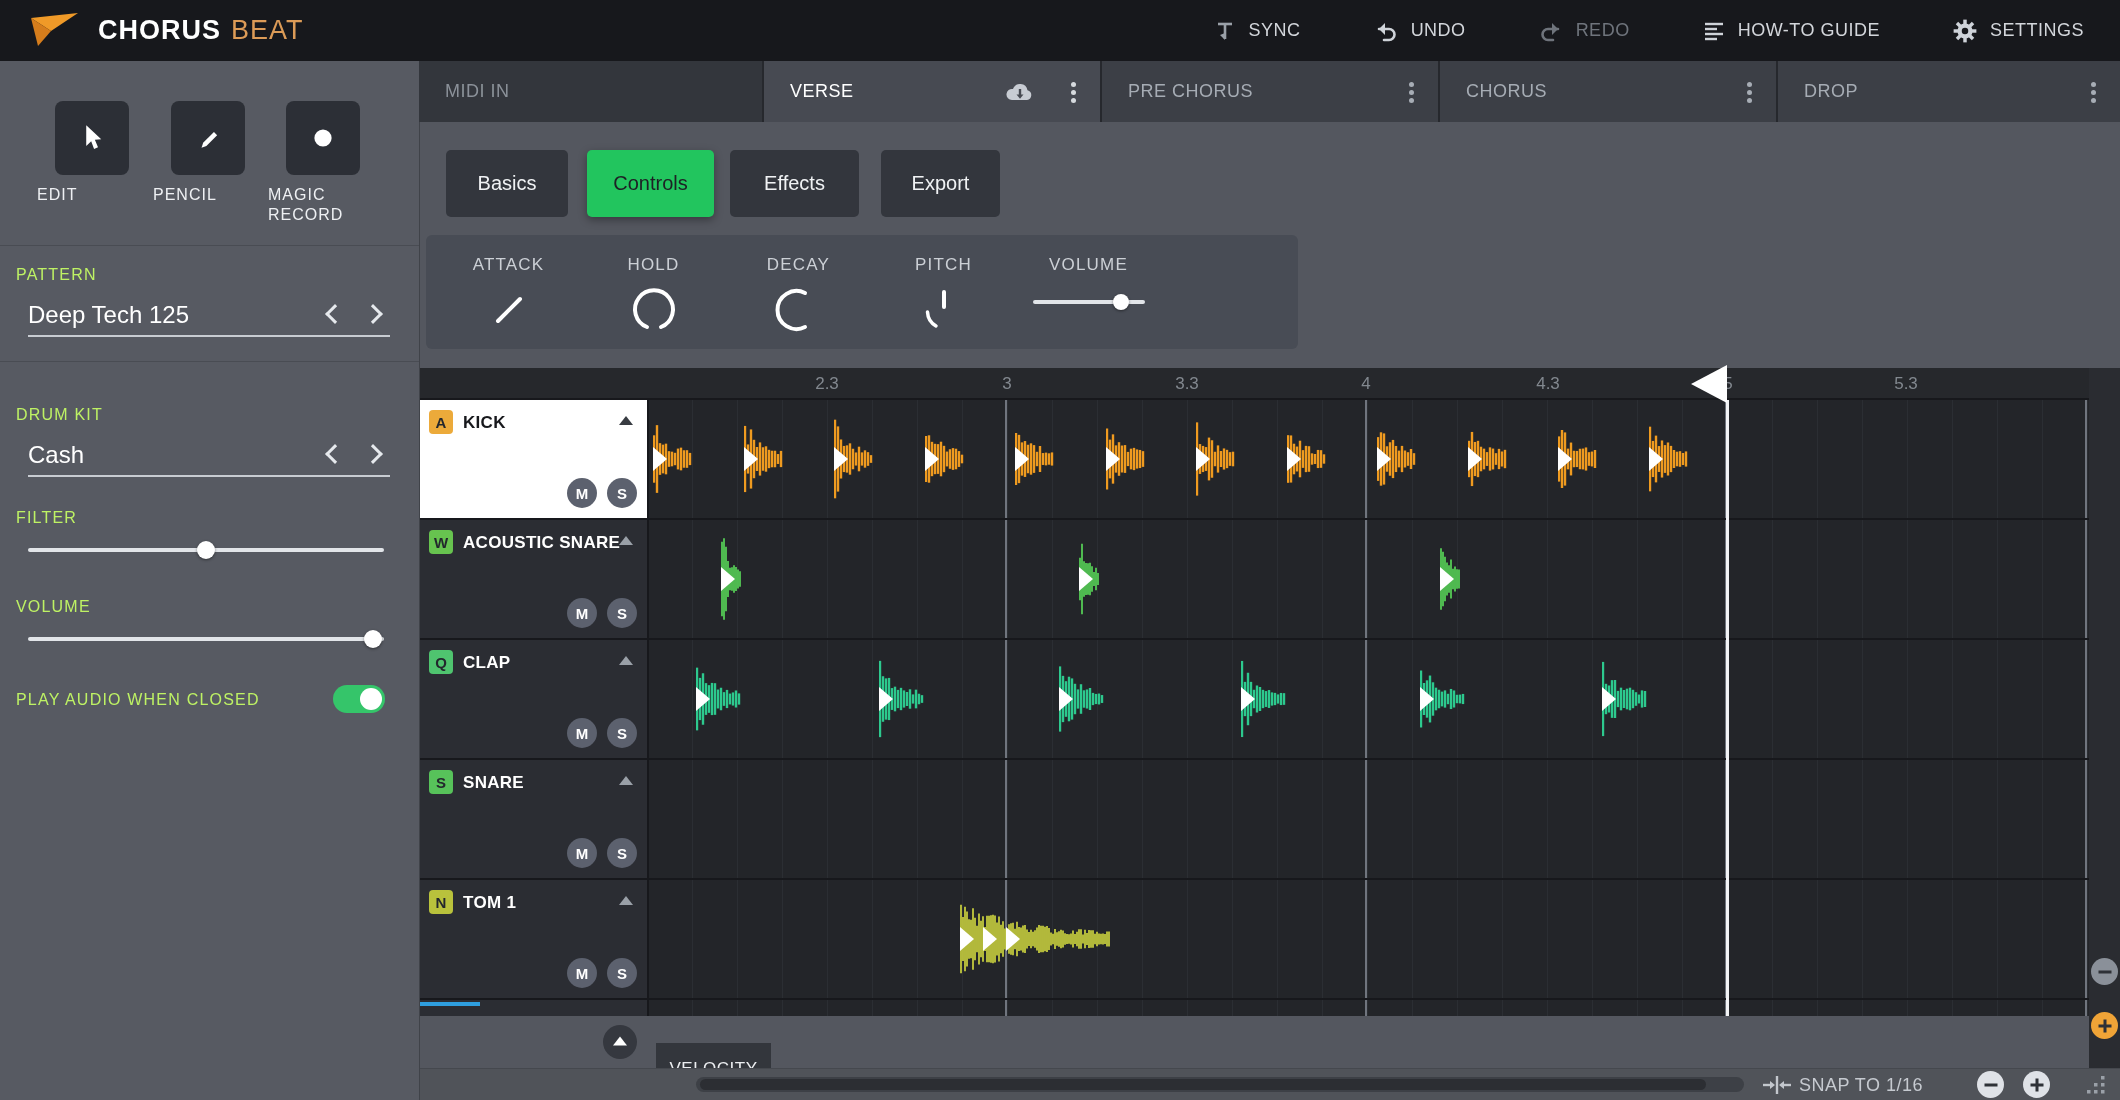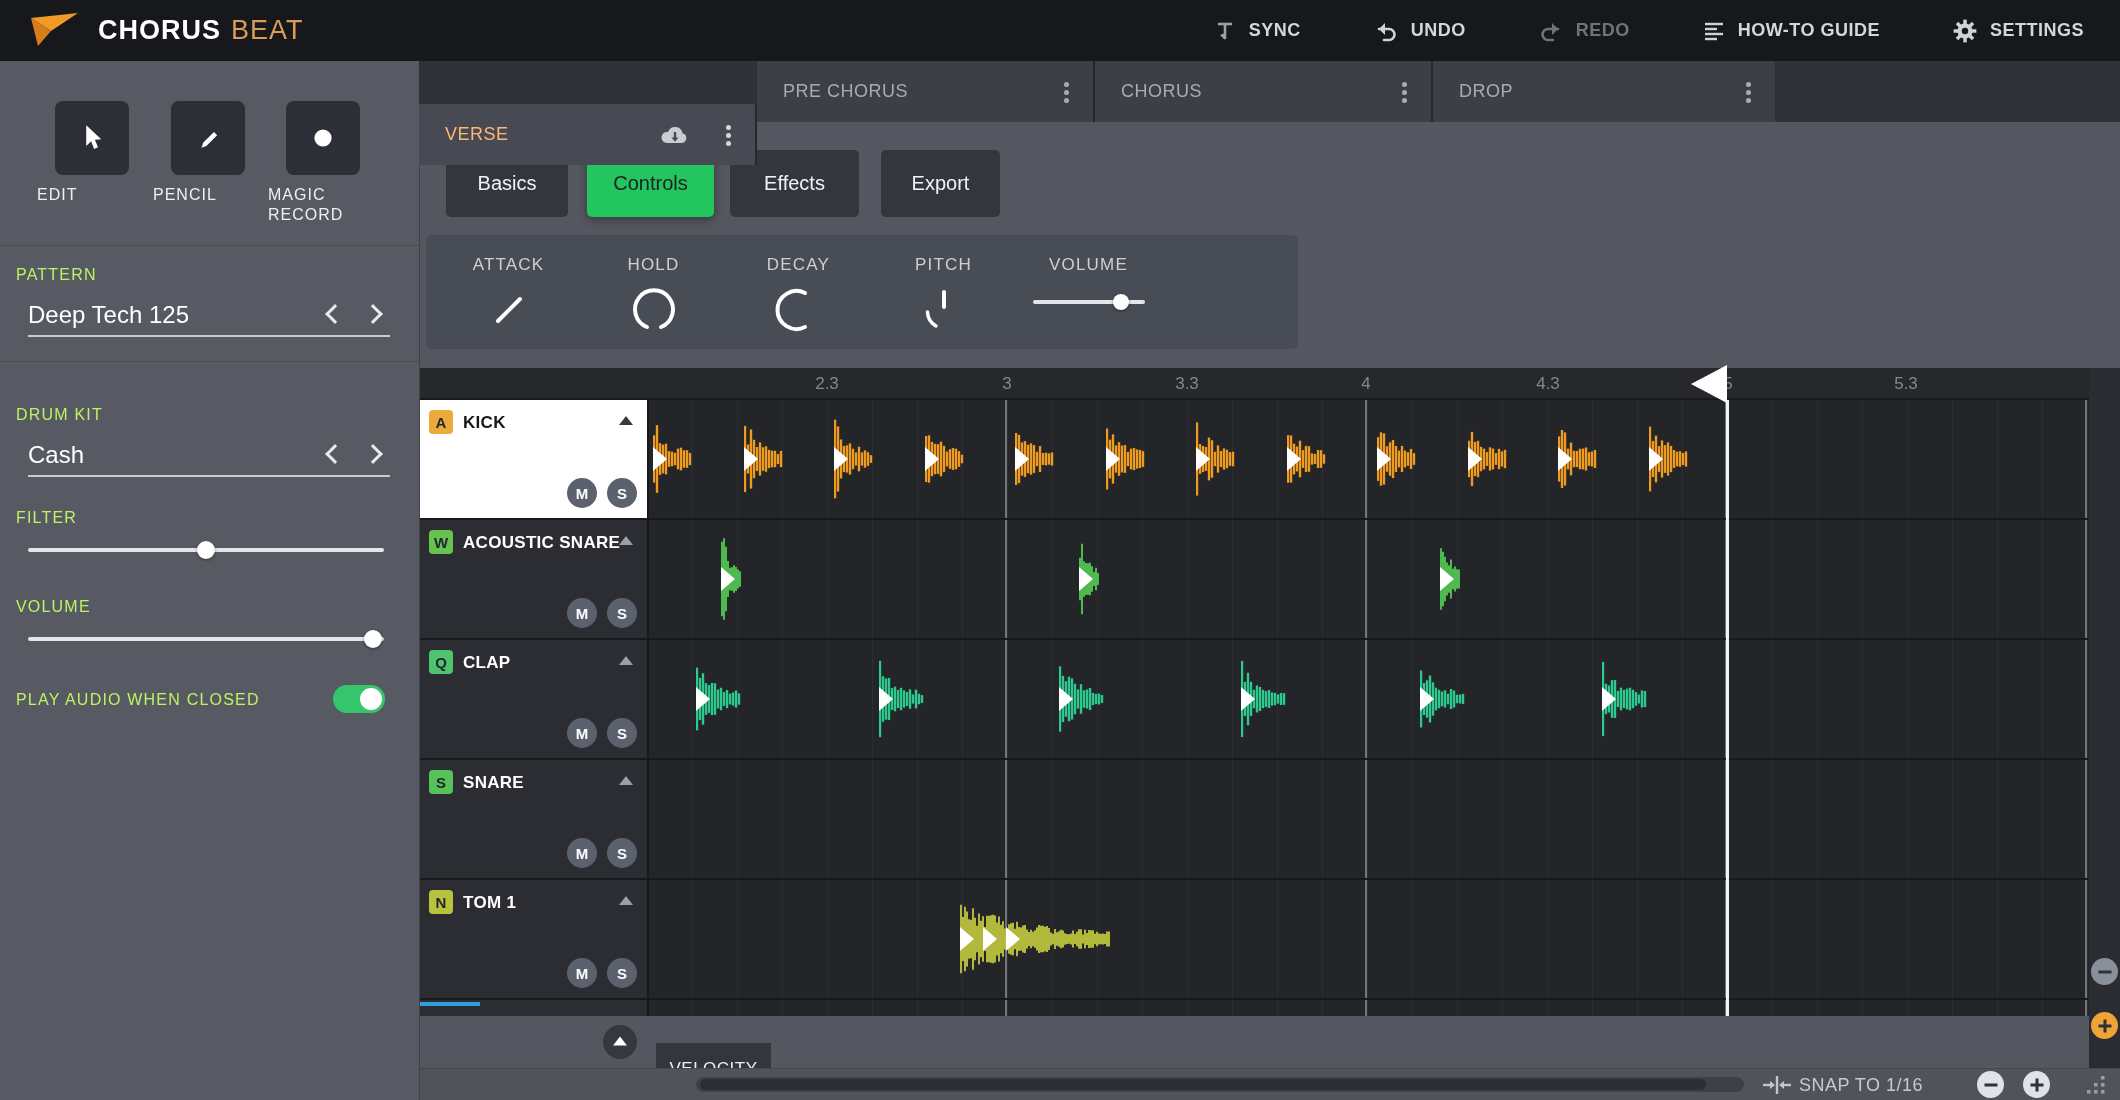--- a/index.html
+++ b/index.html
@@ -7,21 +7,21 @@
     width:2120px;height:1100px;position:relative;overflow:hidden;
     background:#54575f;font-family:"Liberation Sans",sans-serif;
     -webkit-font-smoothing:antialiased;
   }
   
   .topbar{position:absolute;left:0;top:0;width:2120px;height:61px;background:#17181c;display:flex;align-items:center;z-index:20;}
   .brandwrap{display:flex;align-items:center;gap:18px;padding-left:30px;}
   .brand-primary{font-size:27px;font-weight:800;color:#ffffff;letter-spacing:1px;}
   .brand-secondary{font-size:27px;font-weight:400;color:#dc9b57;letter-spacing:1px;margin-left:10px;}
   .topactions{position:absolute;right:36px;top:0;height:61px;display:flex;align-items:center;gap:72px;}
-  .topaction{display:flex;align-items:center;gap:12px;font-size:18px;color:#d3d6db;letter-spacing:.5px;cursor:pointer;font-weight:bold;}
+  .topaction{display:flex;align-items:center;gap:12px;font-size:18px;color:#d3d6db;letter-spacing:.5px;cursor:pointer;}
   .topaction.disabled{color:#6f747c;}
   .topaction svg{display:block;}
   
   .sidebar{position:absolute;left:0;top:61px;width:419px;height:1039px;background:#575a62;border-right:1px solid #404349;z-index:10;}
   .tools{position:absolute;left:0;top:40px;width:419px;height:160px;}
   .tool{position:absolute;width:110px;}
   .tool .toolbtn{width:74px;height:74px;background:#2c2f36;border:none;border-radius:8px;margin:0 auto;display:flex;align-items:center;justify-content:center;cursor:pointer;}
   .tool .toollabel{margin-top:10px;font-size:16px;color:#eef0f3;letter-spacing:1px;line-height:1.25;}
   .divider{position:absolute;left:0;width:419px;height:1px;background:#494c53;}
   .side-label{position:absolute;left:16px;font-size:16px;color:#bef264;letter-spacing:1.2px;}
@@ -35,21 +35,21 @@
   .slider .thumb{position:absolute;top:0;width:18px;height:18px;border-radius:50%;background:#ffffff;box-shadow:0 1px 3px rgba(0,0,0,.45);transform:translateX(-9px);}
   .toggle{position:absolute;right:34px;width:52px;height:28px;border-radius:14px;background:#62666e;cursor:pointer;}
   .toggle.on{background:#35c56a;}
   .toggle .knob{position:absolute;top:3px;left:3px;width:22px;height:22px;border-radius:50%;background:#fff;transition:left .1s;}
   .toggle.on .knob{left:27px;}
   
   .tabbar{position:absolute;left:419px;top:61px;width:1701px;height:61px;background:#2f3238;display:flex;z-index:15;}
   .stab{position:relative;height:61px;display:flex;align-items:center;padding-left:26px;box-sizing:border-box;border-right:2px solid #26282d;font-size:18px;letter-spacing:.5px;cursor:pointer;}
   .stab.dim{background:#33363c;color:#8b9199;}
   .stab.normal{background:#3c3f46;color:#a6acb4;}
-  .stab.active{background:#474a52;color:#fdba74;margin-top:43px;}
+  .stab.active{background:#474a52;color:#ffffff;}
   .kebab{position:absolute;right:24px;top:50%;margin-top:-2px;width:5px;height:5px;border-radius:50%;color:#a7adb5;background:currentColor;box-shadow:0 -8px 0,0 8px 0;cursor:pointer;}
   .stab.active .kebab{color:#d6dade;}
   .cloudicon{position:absolute;right:62px;top:50%;transform:translateY(-50%);}
   
   .etab{position:absolute;top:150px;height:67px;border:none;border-radius:5px;font-size:20px;font-family:"Liberation Sans",sans-serif;cursor:pointer;background:#33363d;color:#f0f2f4;}
   .etab.active{background:#22c55e;color:#1e2025;box-shadow:0 3px 8px rgba(0,0,0,.35);}
   
   .knobpanel{position:absolute;left:426px;top:235px;width:872px;height:114px;background:#484c55;border-radius:6px;display:flex;align-items:flex-start;padding:0 10px;box-sizing:border-box;z-index:5;}
   .kcell{width:145px;text-align:center;padding-top:20px;}
   .kcell .klabel{font-size:17px;color:#ccd0d6;letter-spacing:1.2px;margin-bottom:8px;}
@@ -223,20 +223,23 @@
     <div class="thumb" style="left: 97%;"></div>
   </div>
 
   <div class="side-label" style="top:630px;">PLAY AUDIO WHEN CLOSED</div>
   <div class="toggle on" style="top:624px;">
     <div class="knob"></div>
   </div>
 </div>
 
 <div class="tabbar">
+  <div class="stab dim" style="width:345px;">
+    <span>MIDI IN</span>
+  </div>
   <div class="stab active" style="width:338px;">
     <span>VERSE</span>
     <svg class="cloudicon" width="34" height="26" viewBox="0 0 34 26">
       <path d="M8 21 a5.5 5.5 0 1 1 1-10.9 A7.5 7.5 0 0 1 23.5 11.2 A5 5 0 0 1 23 21 Z" fill="#c8ccd3"></path>
       <line x1="16" y1="10" x2="16" y2="16.5" stroke="#474a52" stroke-width="2.4"></line>
       <polygon points="12.5,15.5 19.5,15.5 16,19.8" fill="#474a52"></polygon>
     </svg>
     <span class="kebab"></span>
   </div>
   <div class="stab normal" style="width:338px;">

